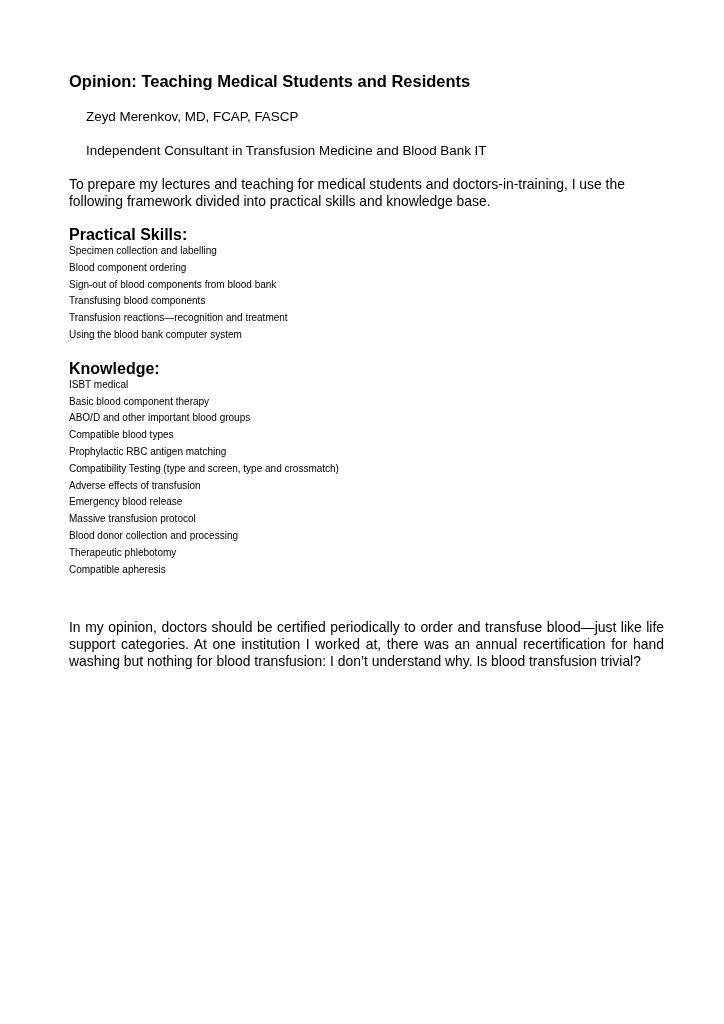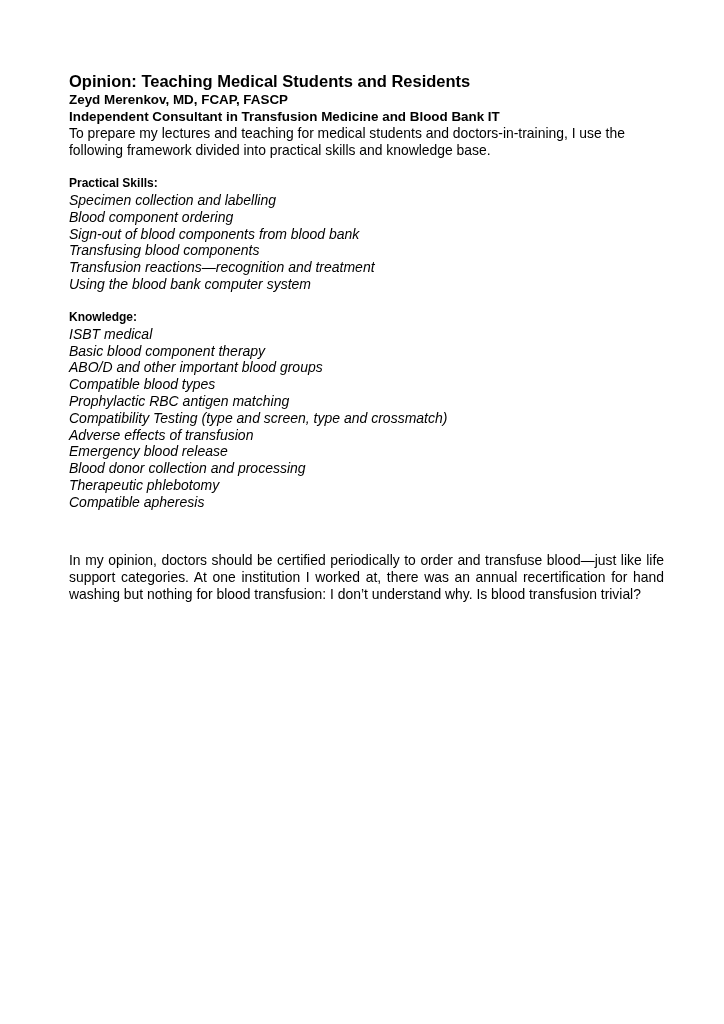--- a/index.html
+++ b/index.html
@@ -22,53 +22,52 @@
       width: 600px;
     }
     .title {
       font-weight: bold;
       font-size: 16.5px;
       line-height: 19px;
       margin: 0;
       white-space: nowrap;
     }
     .subtitle {
-      font-weight: bold;
+      font-weight: normal;
       font-size: 13.4px;
       line-height: 17px;
-      margin: 0;
+      margin: 17px;
       white-space: nowrap;
     }
     .para {
       font-size: 13.9px;
       line-height: 17px;
       margin: 0;
     }
     .intro {
       width: 600px;
     }
     .section-heading {
       font-weight: bold;
-      font-size: 12px;
+      font-size: 16px;
       line-height: 17px;
       margin: 0;
     }
     .section {
       margin-top: 16px;
     }
     .list {
       list-style: none;
       margin: 0;
       padding: 0;
     }
     .list li {
-      font-size: 14px;
+      font-size: 10px;
       line-height: 16.8px;
       white-space: nowrap;
-      font-style: italic;
     }
     .closing {
       margin-top: 41px;
       width: 595px;
       text-align: justify;
     }
   </style>
 </head>
 <body>
 
@@ -95,20 +94,21 @@
     <p class="section-heading">Knowledge:</p>
     <ul class="list">
       <li>ISBT medical</li>
       <li>Basic blood component therapy</li>
       <li>ABO/D and other important blood groups</li>
       <li>Compatible blood types</li>
       <li>Prophylactic RBC antigen matching</li>
       <li>Compatibility Testing (type and screen, type and crossmatch)</li>
       <li>Adverse effects of transfusion</li>
       <li>Emergency blood release</li>
+      <li>Massive transfusion protocol</li>
       <li>Blood donor collection and processing</li>
       <li>Therapeutic phlebotomy</li>
       <li>Compatible apheresis</li>
     </ul>
   </div>
 
   <p class="para closing">In my opinion, doctors should be certified periodically to order and transfuse blood—just like life support categories.  At one institution I worked at, there was an annual recertification for hand washing but nothing for blood transfusion:  I don’t understand why.  Is blood transfusion trivial?</p>
 </div>
 
 </body></html>

